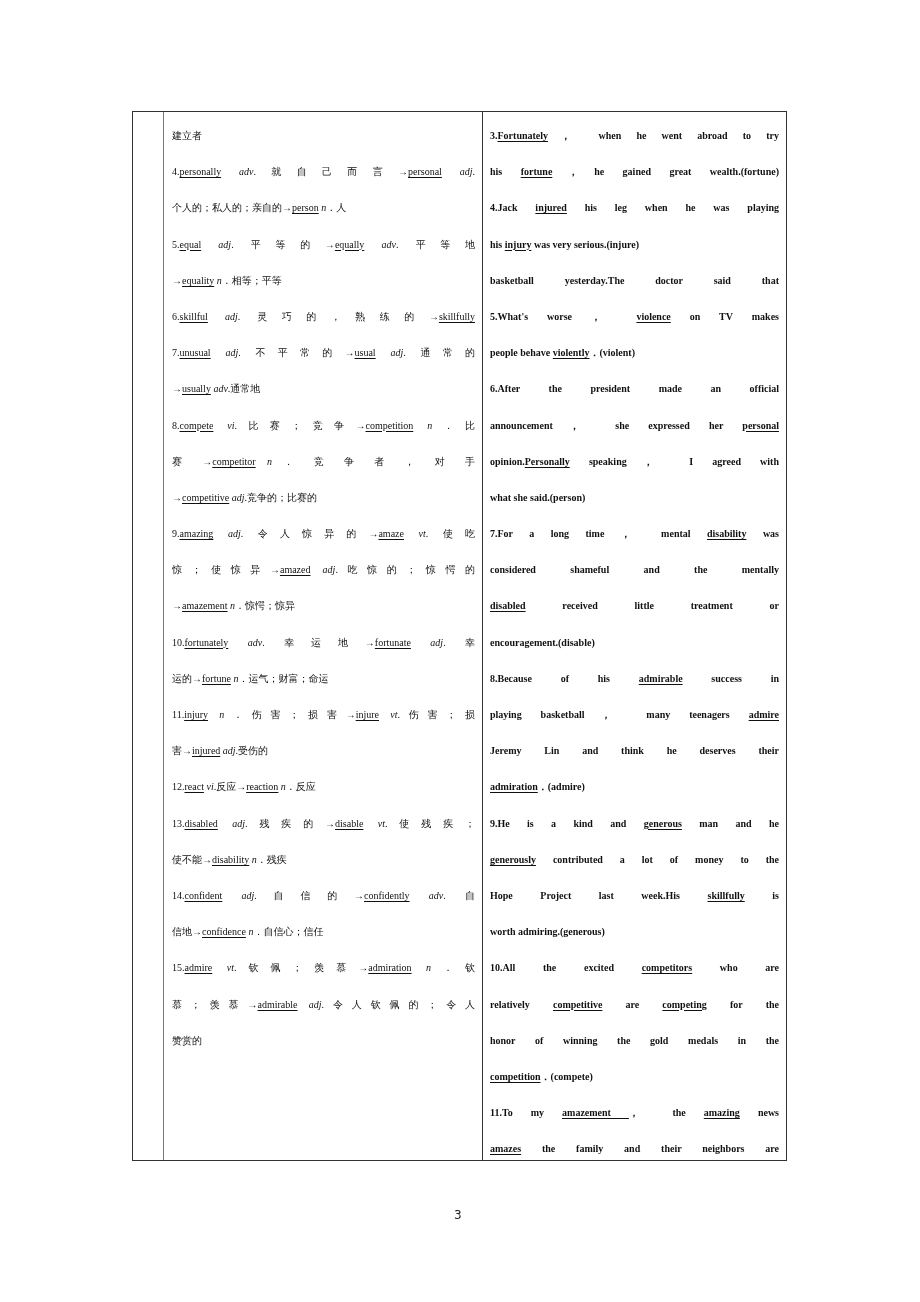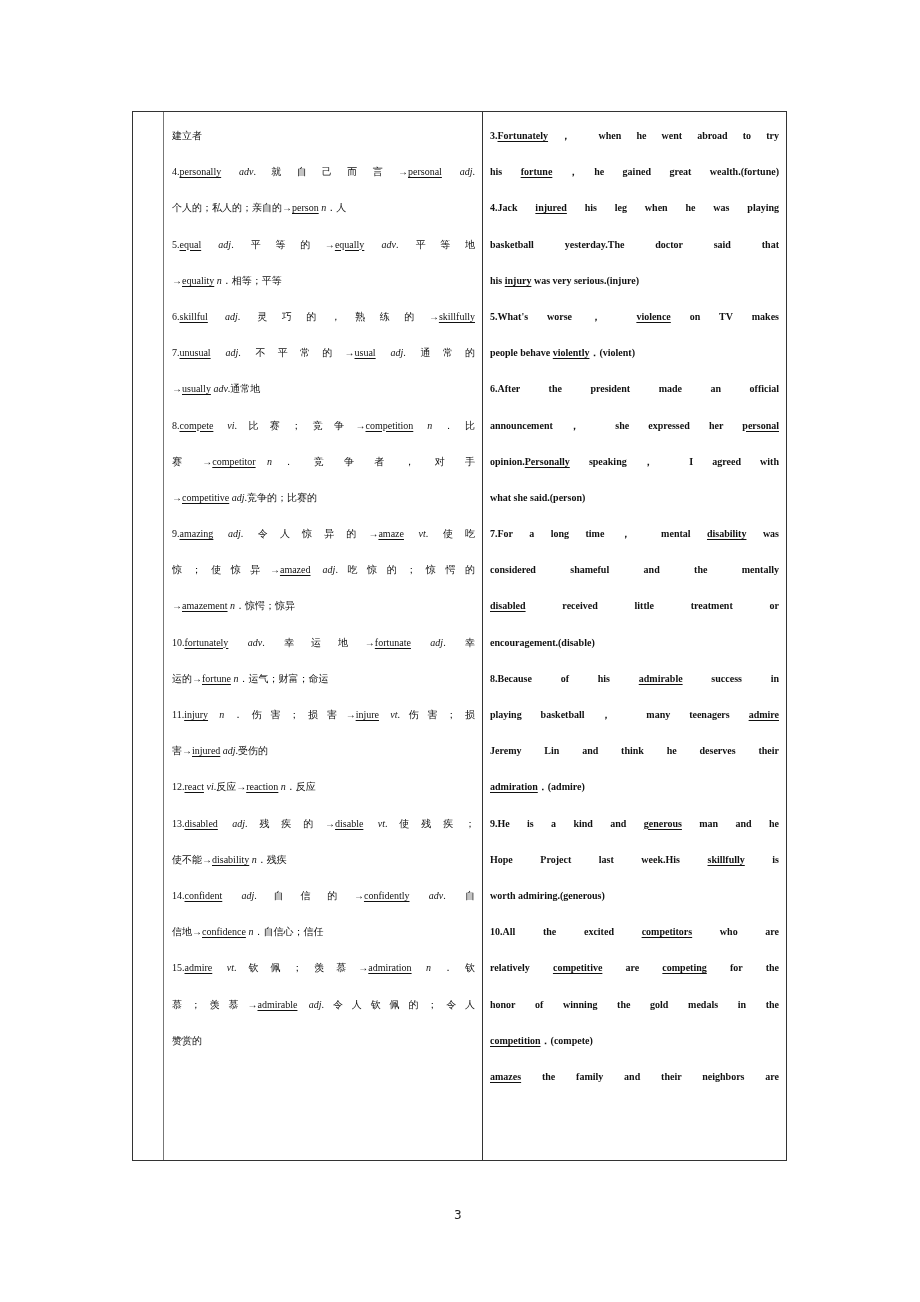--- a/index.html
+++ b/index.html
@@ -49,40 +49,42 @@
       <div class="line justify"><span>14.</span><u>confident</u><span> </span><i>adj</i><span>.自信的→</span><u>confidently</u><span> </span><i>adv</i><span>. 自</span></div>
       <div class="line"><span>信地→</span><u>confidence</u><span> </span><i>n</i><span>．自信心；信任</span></div>
       <div class="line justify"><span>15.</span><u>admire</u><span> </span><i>vt</i><span>.钦佩；羡慕→</span><u>admiration</u><span> </span><i>n</i><span>．钦</span></div>
       <div class="line justify"><span>慕；羡慕→</span><u>admirable</u><span> </span><i>adj</i><span>.令人钦佩的；令人</span></div>
       <div class="line"><span>赞赏的</span></div>
     </div>
   <div class="col-right" id="right-col">
       <div class="line justify"><span>3.</span><u>Fortunately</u><span>， when he went abroad to try</span></div>
       <div class="line justify"><span>his </span><u>fortune</u><span>，he gained great wealth.(fortune)</span></div>
       <div class="line justify"><span>4.Jack </span><u>injured</u><span> his leg when he was playing</span></div>
+      <div class="line"><span>his </span><u>injury</u><span> was very serious.(injure)</span></div>
       <div class="line justify"><span>basketball yesterday.The doctor said that</span></div>
-      <div class="line"><span>his </span><u>injury</u><span> was very serious.(injure)</span></div>
       <div class="line justify"><span>5.What's worse ， </span><u>violence</u><span> on TV makes</span></div>
       <div class="line"><span>people behave </span><u>violently</u><span>．(violent)</span></div>
       <div class="line justify"><span>6.After the president made an official</span></div>
       <div class="line justify"><span>announcement， she expressed her </span><u>personal</u></div>
       <div class="line justify"><span>opinion.</span><u>Personally</u><span> speaking， I agreed with</span></div>
       <div class="line"><span>what she said.(person)</span></div>
       <div class="line justify"><span>7.For a long time ， mental </span><u>disability</u><span> was</span></div>
       <div class="line justify"><span>considered shameful and the mentally</span></div>
       <div class="line justify"><u>disabled</u><span> received little treatment or</span></div>
       <div class="line"><span>encouragement.(disable)</span></div>
       <div class="line justify"><span>8.Because of his </span><u>admirable</u><span> success in</span></div>
       <div class="line justify"><span>playing basketball， many teenagers </span><u>admire</u></div>
       <div class="line justify"><span>Jeremy Lin and think he deserves their</span></div>
       <div class="line"><u>admiration</u><span>．(admire)</span></div>
       <div class="line justify"><span>9.He is a kind and </span><u>generous</u><span> man and he</span></div>
+      <div class="line justify"><u>generously</u><span> contributed a lot of money to the</span></div>
       <div class="line justify"><span>Hope Project last week.His </span><u>skillfully</u><span> is</span></div>
       <div class="line"><span>worth admiring.(generous)</span></div>
       <div class="line justify"><span>10.All the excited </span><u>competitors</u><span> who are</span></div>
       <div class="line justify"><span>relatively </span><u>competitive</u><span> are </span><u>competing</u><span> for the</span></div>
       <div class="line justify"><span>honor of winning the gold medals in the</span></div>
       <div class="line"><u>competition</u><span>．(compete)</span></div>
+      <div class="line justify"><span>11.To my </span><u>amazement </u><span>， the </span><u>amazing</u><span> news</span></div>
       <div class="line justify"><u>amazes</u><span> the family and their neighbors are</span></div>
     </div>
 </div>
 
 <div class="page-number">3</div>
 
 </body></html>

